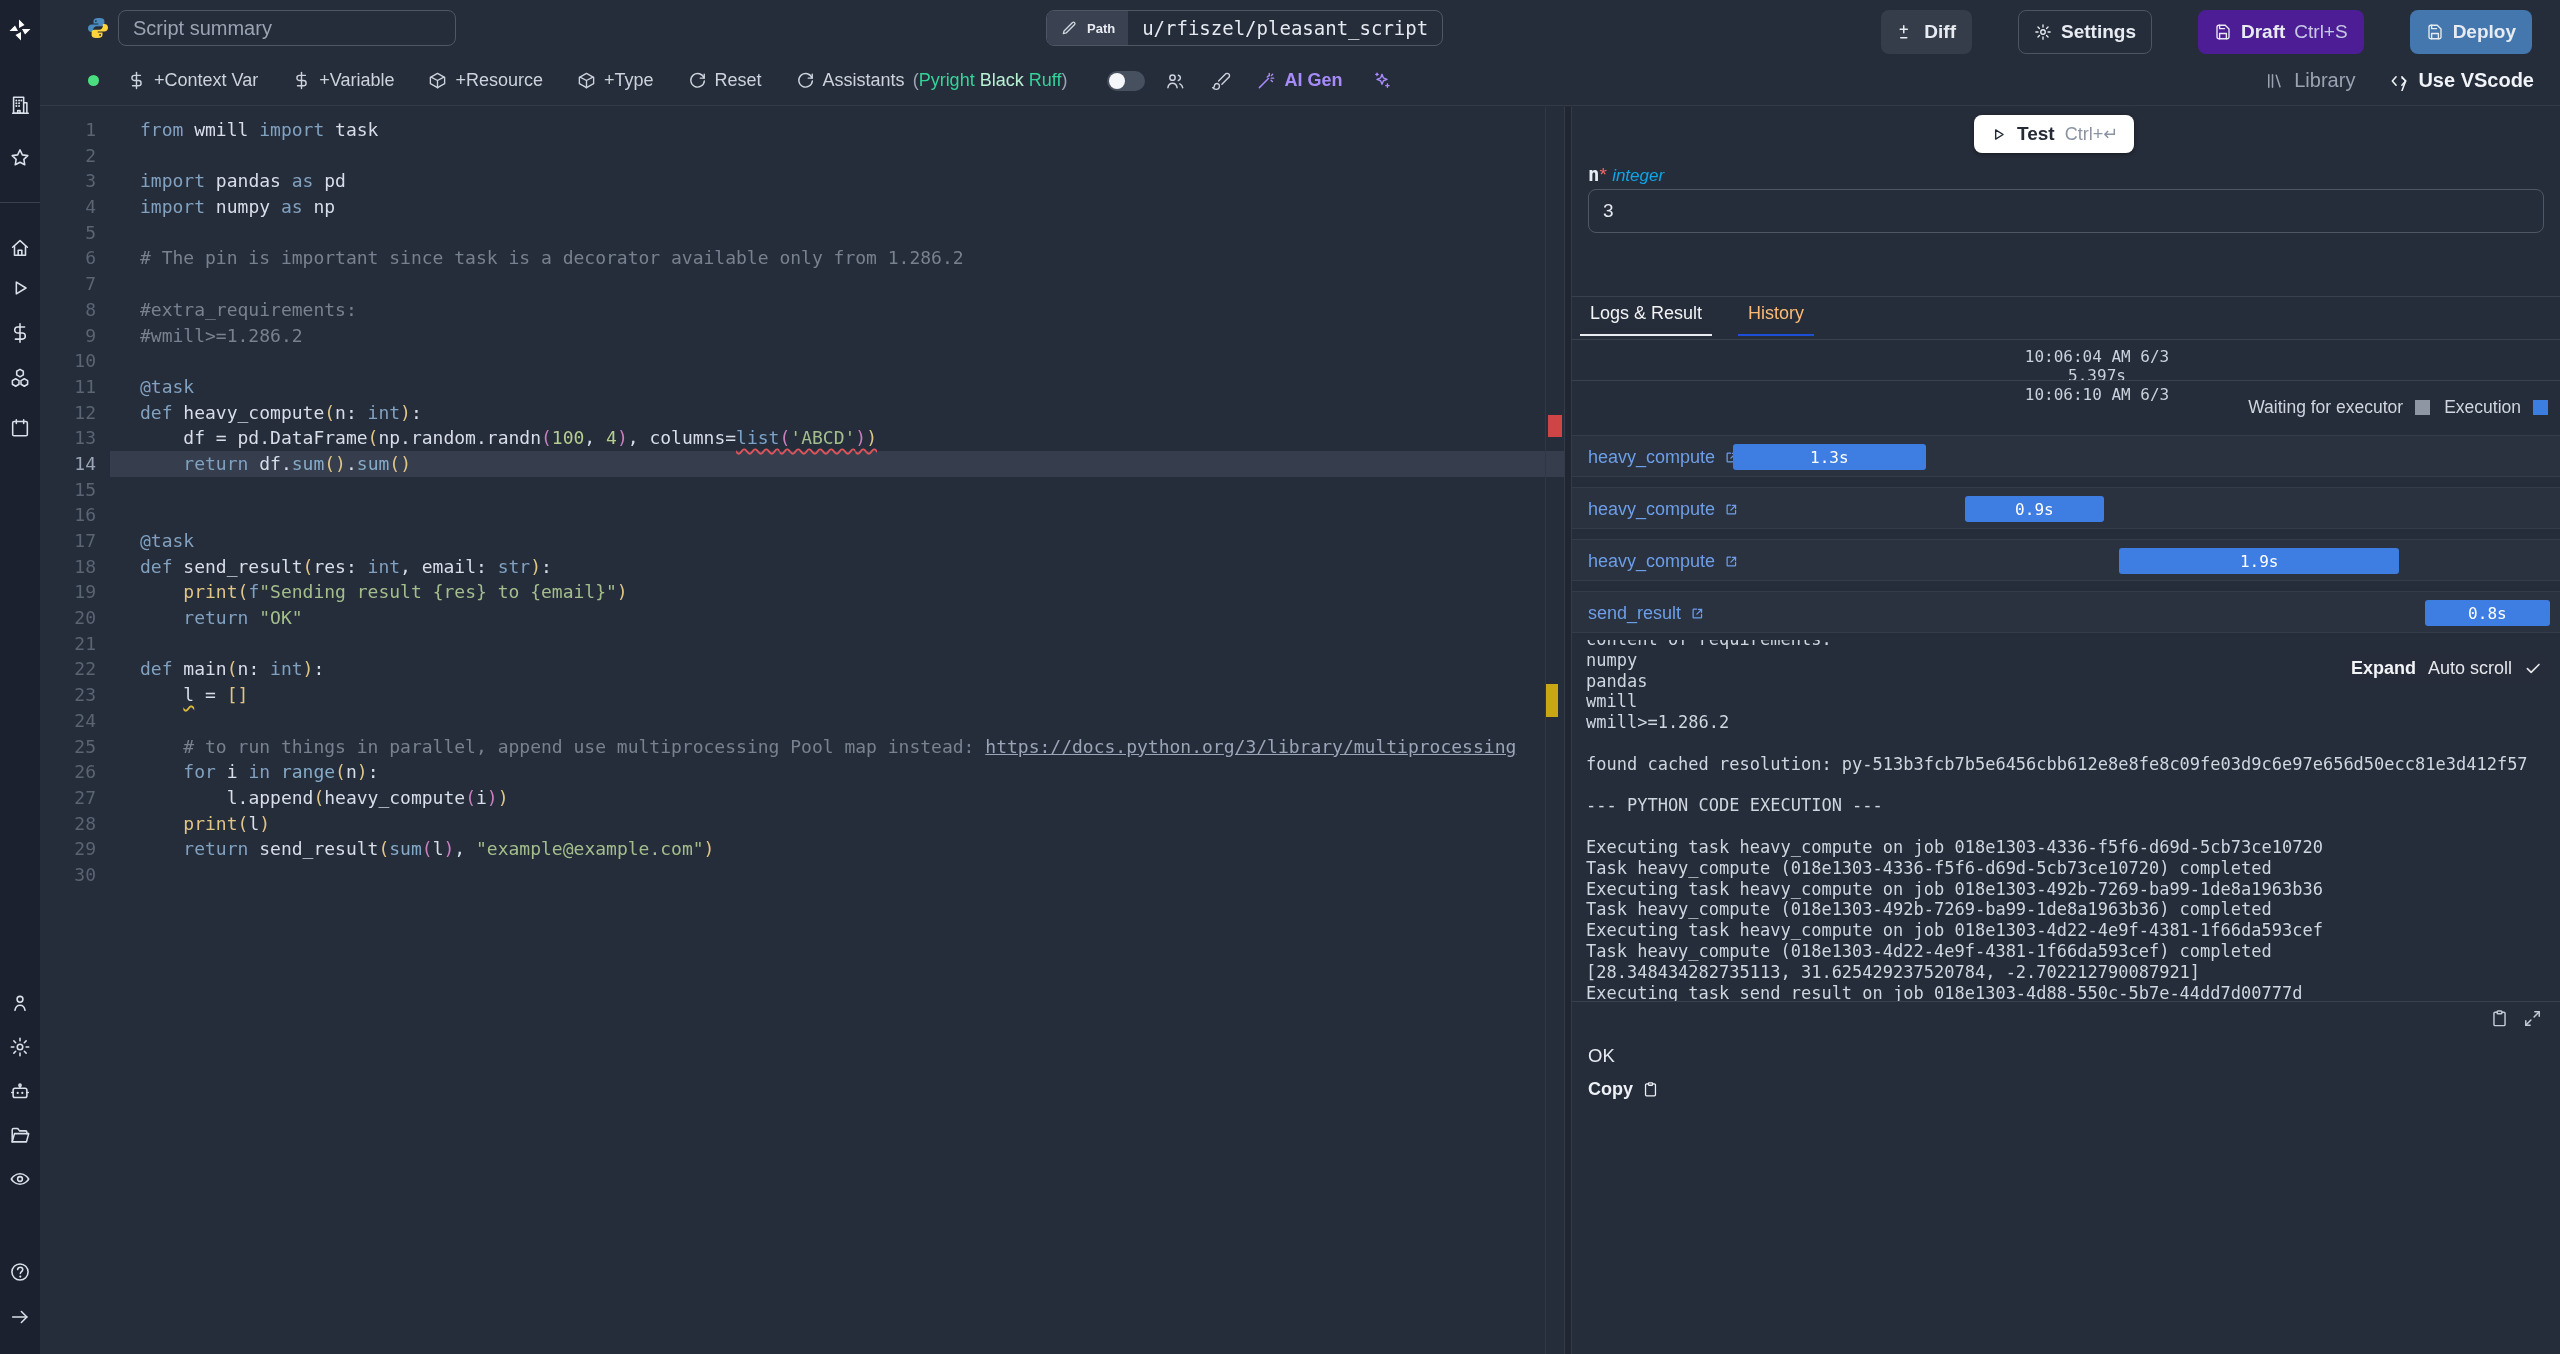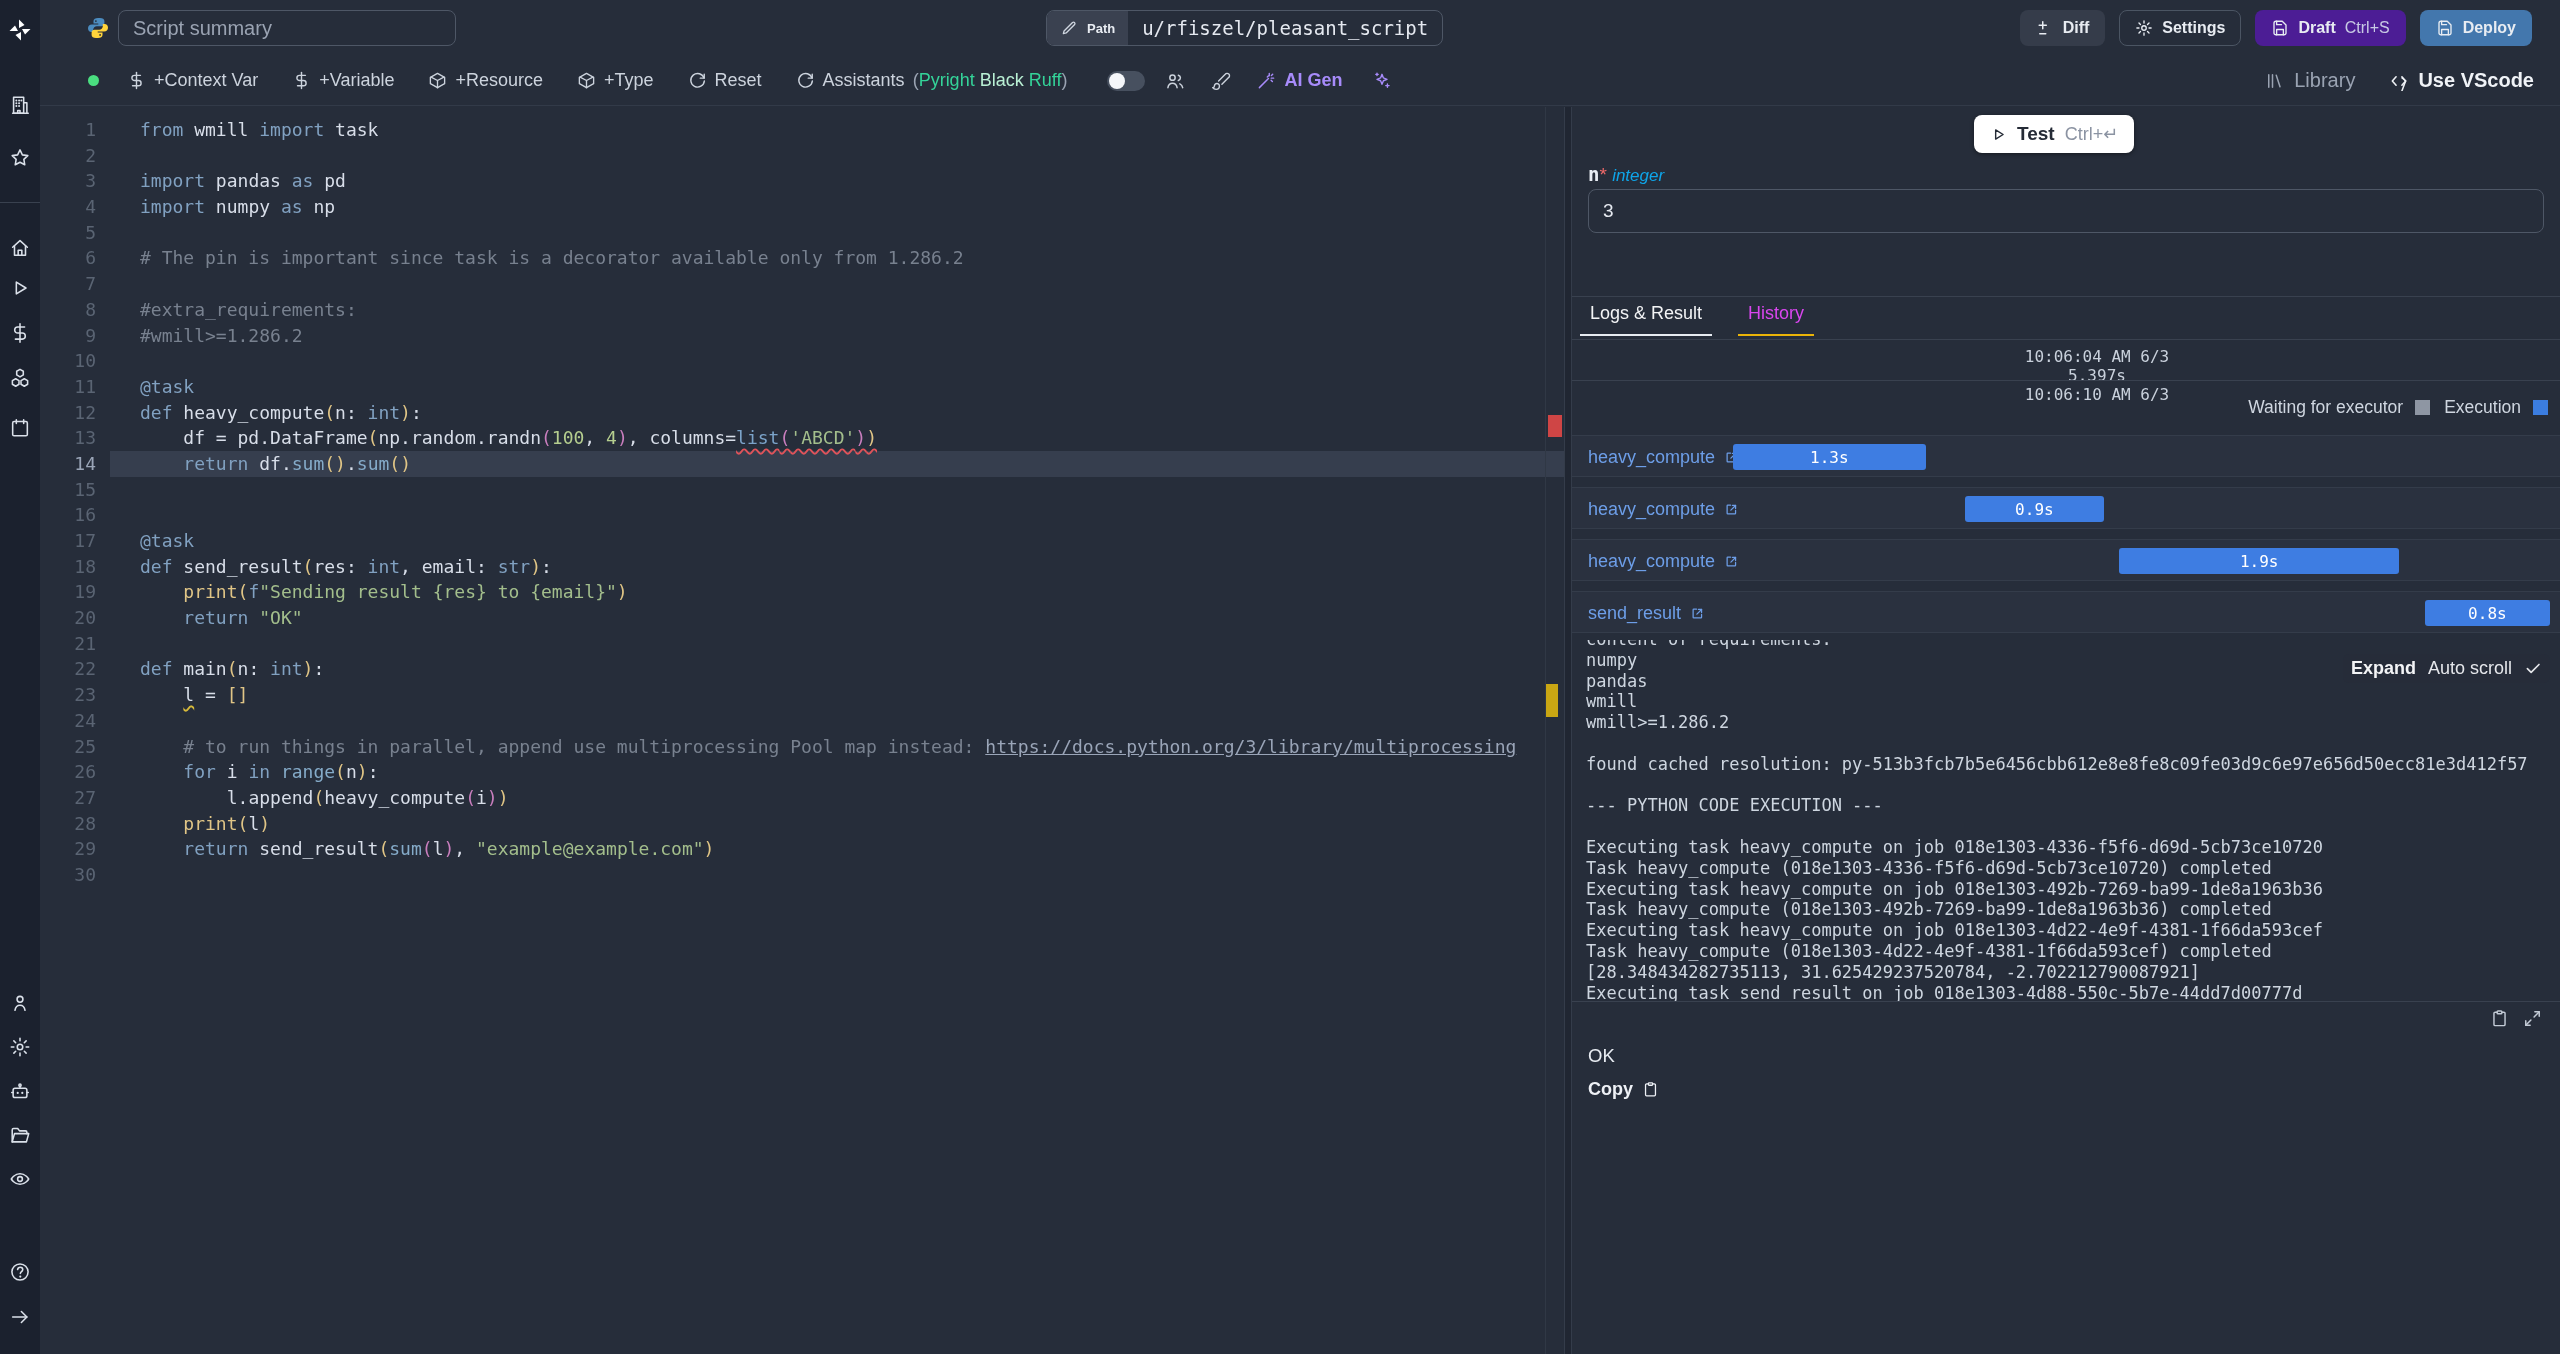--- a/index.html
+++ b/index.html
@@ -22,22 +22,22 @@
     font-size:20px; padding:0 14px; outline:none; }
   .summary-input::placeholder { color:#9aa3b2; }
   .pathgroup { position:absolute; left:1006px; top:10px; height:36px; display:flex; align-items:stretch;
     border:1px solid #4e5766; border-radius:8px; overflow:hidden; }
   .pathgroup .pseg { display:flex; align-items:center; gap:9px; background:#3a4150; padding:0 13px;
     color:#e8ecf2; font-size:13px; font-weight:bold; }
   .pathgroup .pseg svg { width:18px; height:18px; color:#cfd6e0; }
   .pathgroup .pval { display:flex; align-items:center; padding:0 14px; font-size:19px; color:#e5e9f0;
     font-family:"DejaVu Sans Mono", monospace; }
   .tb-right { position:absolute; right:28px; top:10px; display:flex; gap:14px; }
-  .btn { display:flex; align-items:center; gap:9px; height:36px; border-radius:8px; padding:0 15px;
-    font-size:16px; font-weight:bold; color:#e8ecf2; cursor:pointer; border:1px solid transparent; }
+  .btn { display:flex; align-items:center; gap:9px; height:44px; border-radius:8px; padding:0 15px;
+    font-size:19px; font-weight:bold; color:#e8ecf2; cursor:pointer; border:1px solid transparent;margin-left:32px; }
   .btn svg { width:18px; height:18px; }
   .btn.diff { background:#353c4a; }
   .btn.settings { background:transparent; border-color:#4b5563; }
   .btn.draft { background:#4c1d95; }
   .btn.draft .kbd { color:#dde7f2; font-weight:normal; opacity:.85; }
   .btn.deploy { background:#4377ad; }
 
   
   .toolbar { position:absolute; left:40px; top:56px; right:0; height:50px; background:#262d3a;
     border-bottom:1px solid #323a48; display:flex; align-items:center; padding:0 26px 0 48px; }
@@ -101,21 +101,21 @@
   .arg-label { position:absolute; left:16px; top:56px; font-size:19px; }
   .arg-label .aname { color:#e8edf4; font-weight:bold; font-family:"DejaVu Sans Mono", monospace; }
   .arg-label .req { color:#f16a6a; }
   .arg-label .atype { color:#0ea5e9; font-style:italic; font-size:17px; margin-left:0; }
   .arg-input { position:absolute; left:16px; right:16px; top:82px; height:44px; background:transparent;
     border:1px solid #4e5766; border-radius:8px; color:#e5e9f0; font-size:19px; padding:0 14px; outline:none; }
   .panel-hr { position:absolute; left:0; right:0; top:189px; border-top:1px solid #39414f; }
   .tabs { position:absolute; left:8px; top:196px; display:flex; gap:26px; }
   .tab { font-size:18px; padding:0 10px 10px 10px; cursor:pointer; }
   .tab.active { color:#f3f4f6; border-bottom:2px solid #e8ecf2; }
-  .tab.inactive { color:#d946ef; border-bottom:2px solid #eab308; }
+  .tab.inactive { color:#fdba74; border-bottom:2px solid #1d4ed8; }
   .tabs-base { position:absolute; left:0; right:0; top:232px; border-top:1px solid #39414f; }
   .runtimes { position:absolute; left:0; right:0; top:240px; height:32px; display:flex; align-items:center;
     justify-content:space-between; padding:0 28px 0 90px; font-family:"DejaVu Sans Mono", monospace;
     font-size:16px; color:#c9d1dc; }
   .runtimes-base { position:absolute; left:0; right:0; top:273px; border-top:1px solid #39414f; }
   .legend { position:absolute; right:12px; top:285px; height:30px; display:flex; align-items:center; gap:14px;
     font-size:17.5px; color:#cfd6e0; }
   .legend .sw { width:15px; height:15px; display:inline-block; margin-right:12px; }
   .legend .litem { display:flex; align-items:center; }
   .legend .litem span { margin-right:12px; }

